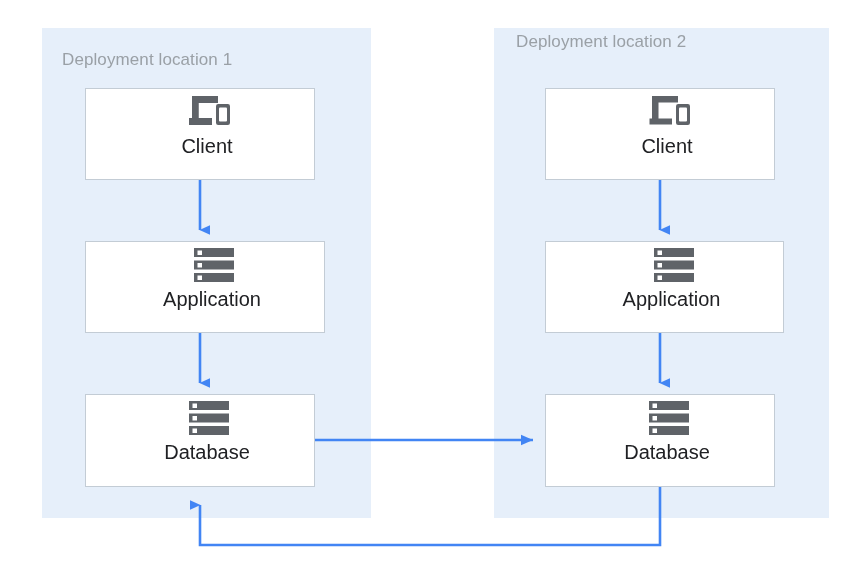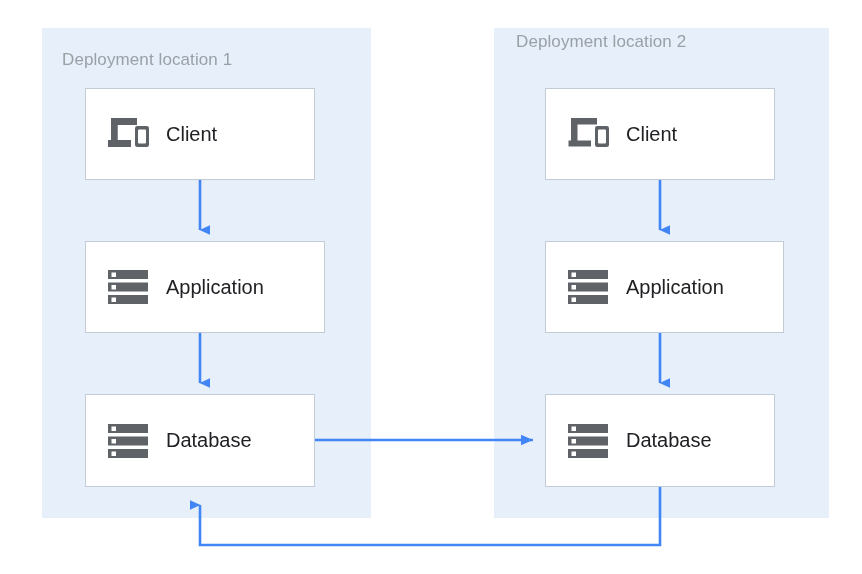--- a/index.html
+++ b/index.html
@@ -28,21 +28,21 @@
     font-family: Liberation Sans, sans-serif;
     letter-spacing: 0.1px;
     white-space: nowrap;
   }
   .node-box {
     position: absolute;
     background: #ffffff;
     border: 1px solid #c3ccd5;
     box-sizing: border-box;
     display: flex;
-    flex-direction: row;
+    flex-direction: column;
     align-items: center;
     justify-content: flex-start;
   }
   .node-icon {
     flex: 0 0 auto;
     margin-left: 20px;
     width: 46px;
     height: 46px;
     display: flex;
     align-items: center;

